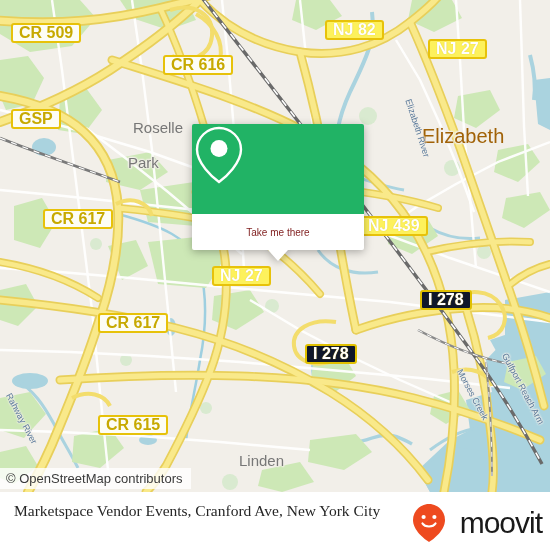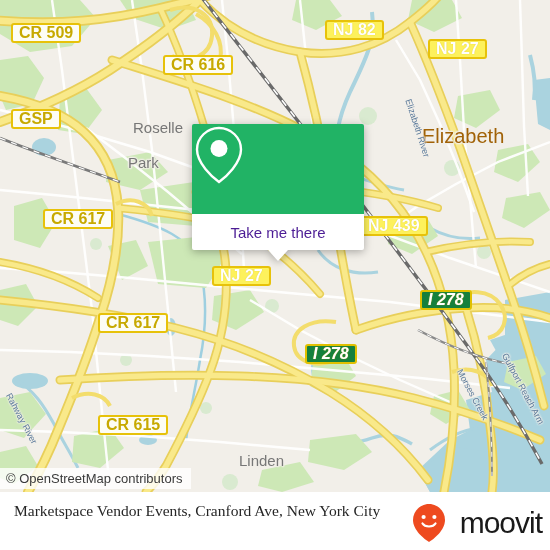--- a/index.html
+++ b/index.html
@@ -43,21 +43,21 @@
     border:2px solid #e7c20a;
     border-radius:3px;
     font-size:16px;font-weight:bold;
     padding:1px 6px 2px 6px;
     white-space:nowrap;
     line-height:13px;
     box-sizing:border-box;
   }
   .shield.cr{background:#fdfdf4;color:#c7a900;}
   .shield.st{background:#fdf15c;color:#fefefe;text-shadow:0 0 1px #d9c31a;border-color:#e7c20a;}
-  .shield.mw{background:#15803d;color:#fff;text-shadow:0 0 1px #c9a800;border-color:#e0c000;font-style:italic;}
+  .shield.mw{background:#0f172a;color:#fff;text-shadow:0 0 1px #c9a800;border-color:#e0c000;}
 
   
   #attrib{
     position:absolute;left:0;top:468px;
     background:rgba(255,255,255,0.80);
     color:#3a3a3a;font-size:13px;
     padding:3px 8px 3px 6px;
     white-space:nowrap;
   }
 
@@ -68,21 +68,21 @@
   }
   #callout-green{
     background:#21b365;height:90px;
     border-radius:2px 2px 0 0;
     display:flex;align-items:center;justify-content:center;
   }
   #callout-white{
     background:#ffffff;height:36px;
     border-radius:0 0 2px 2px;
     display:flex;align-items:center;justify-content:center;
-    color:#4c1d95;font-size:15px;
+    color:#7f1d1d;font-size:10px;
   }
   #callout-tail{
     position:absolute;left:50%;margin-left:-10px;top:126px;
     width:0;height:0;
     border-left:10px solid transparent;
     border-right:10px solid transparent;
     border-top:11px solid #ffffff;
   }
 
   

